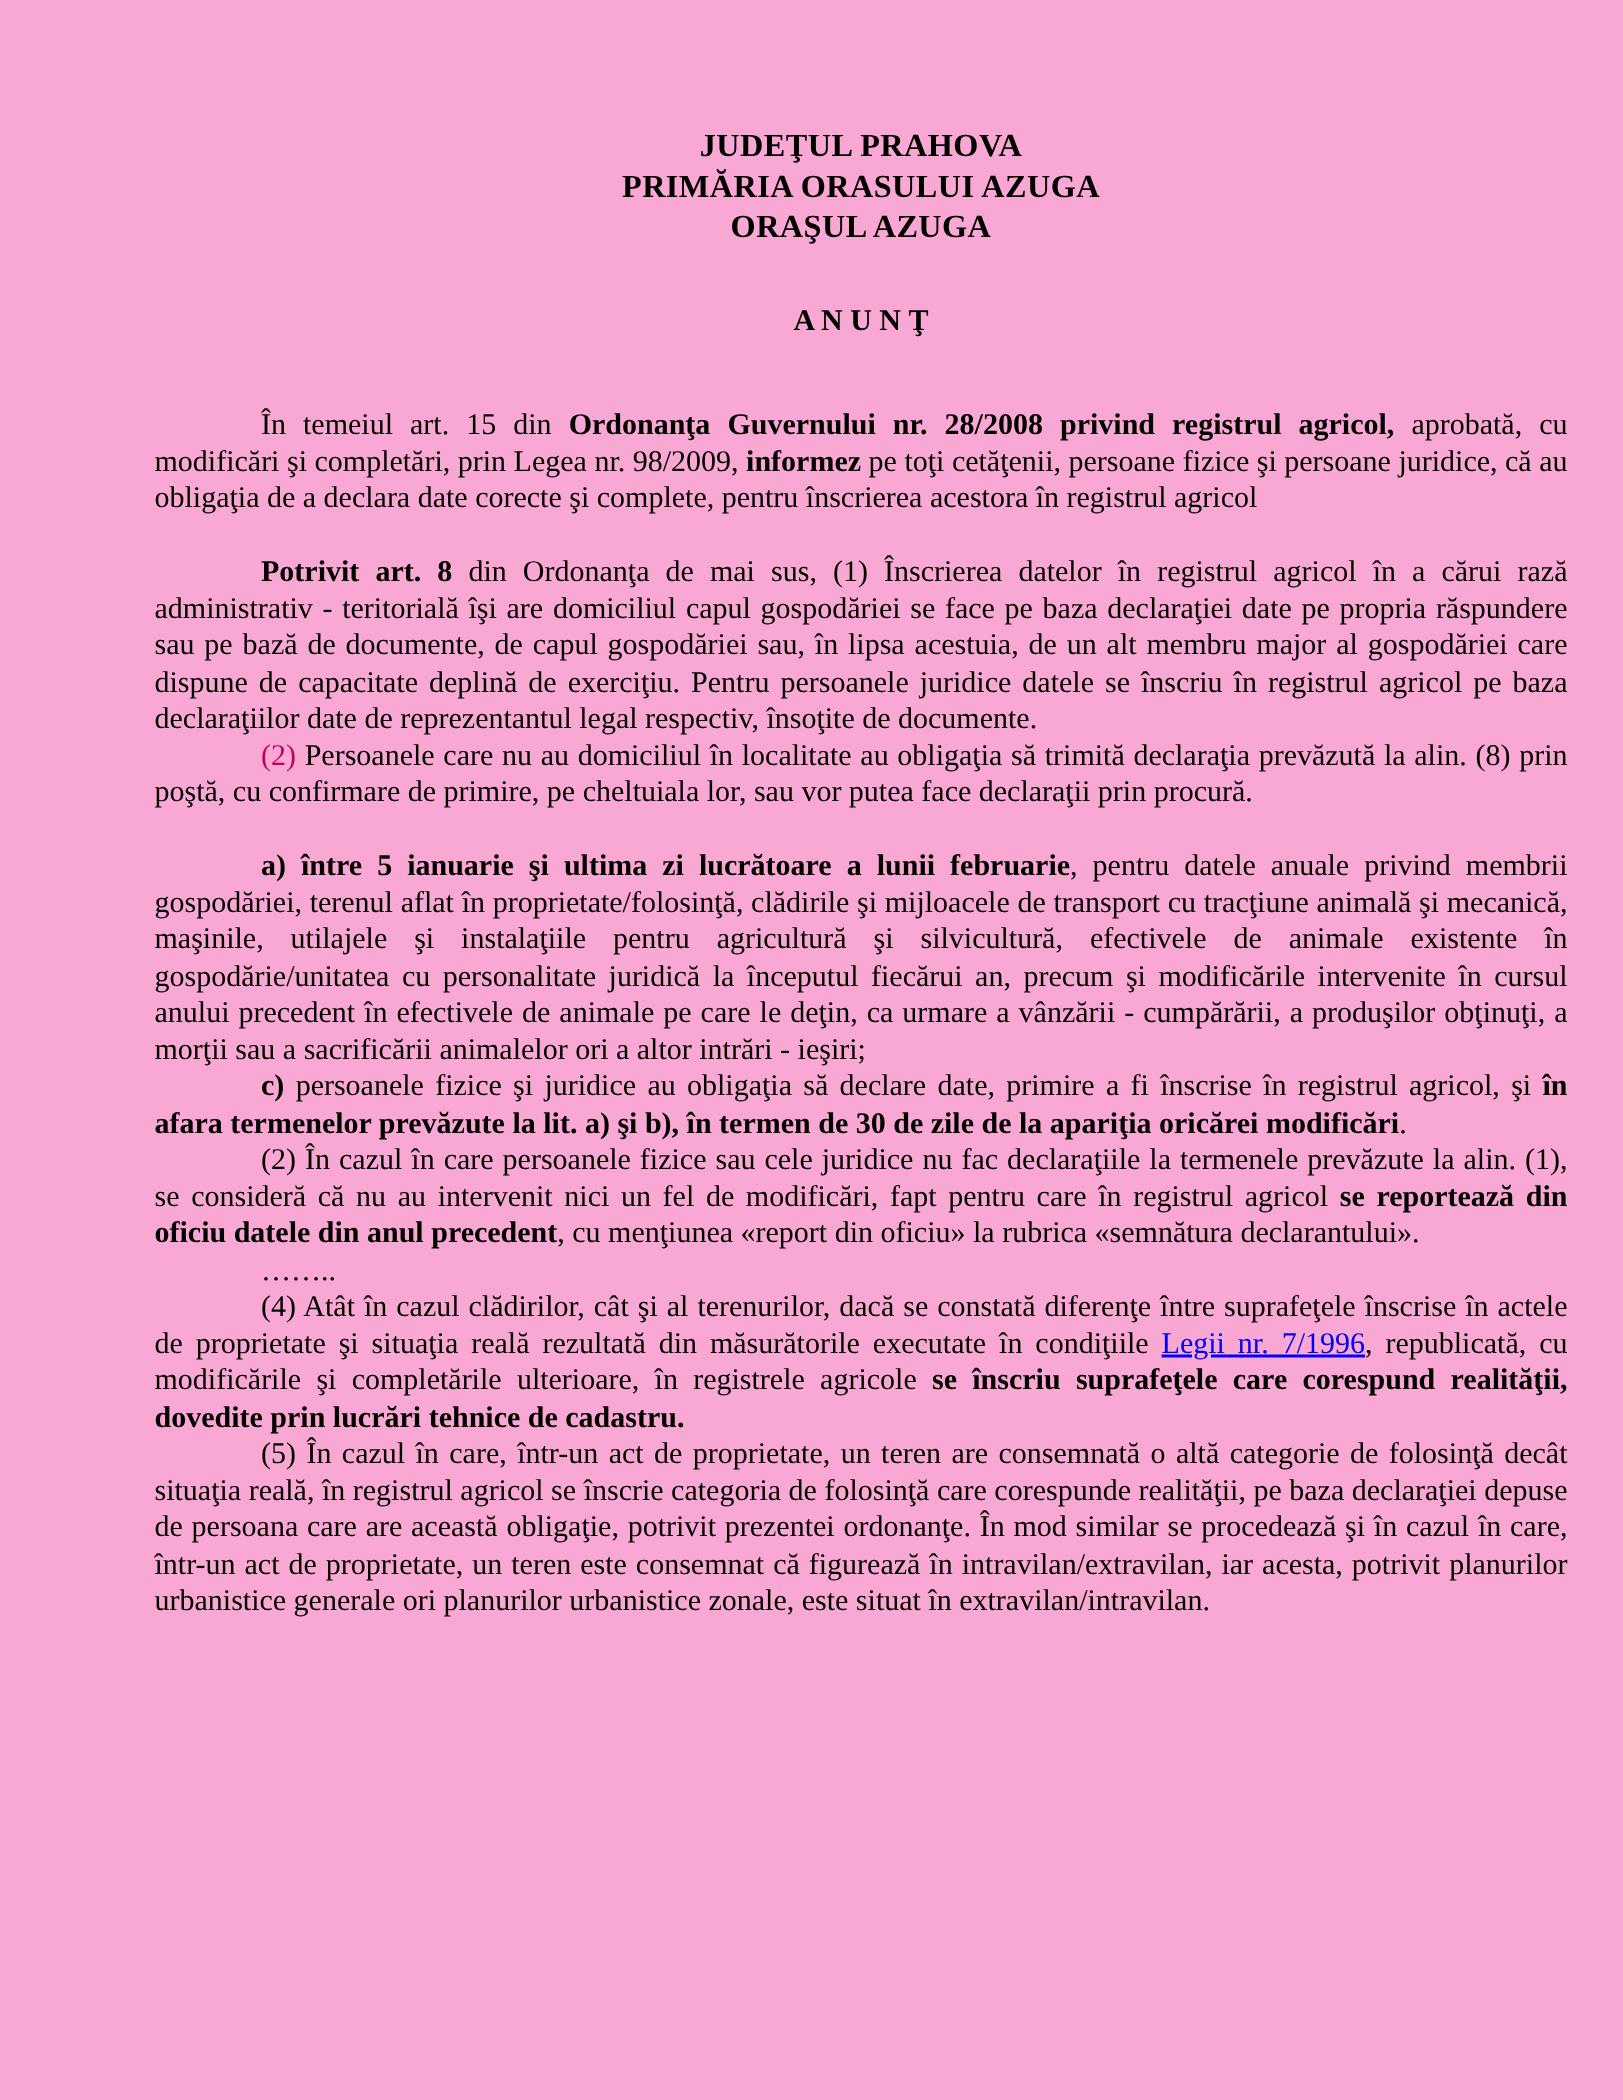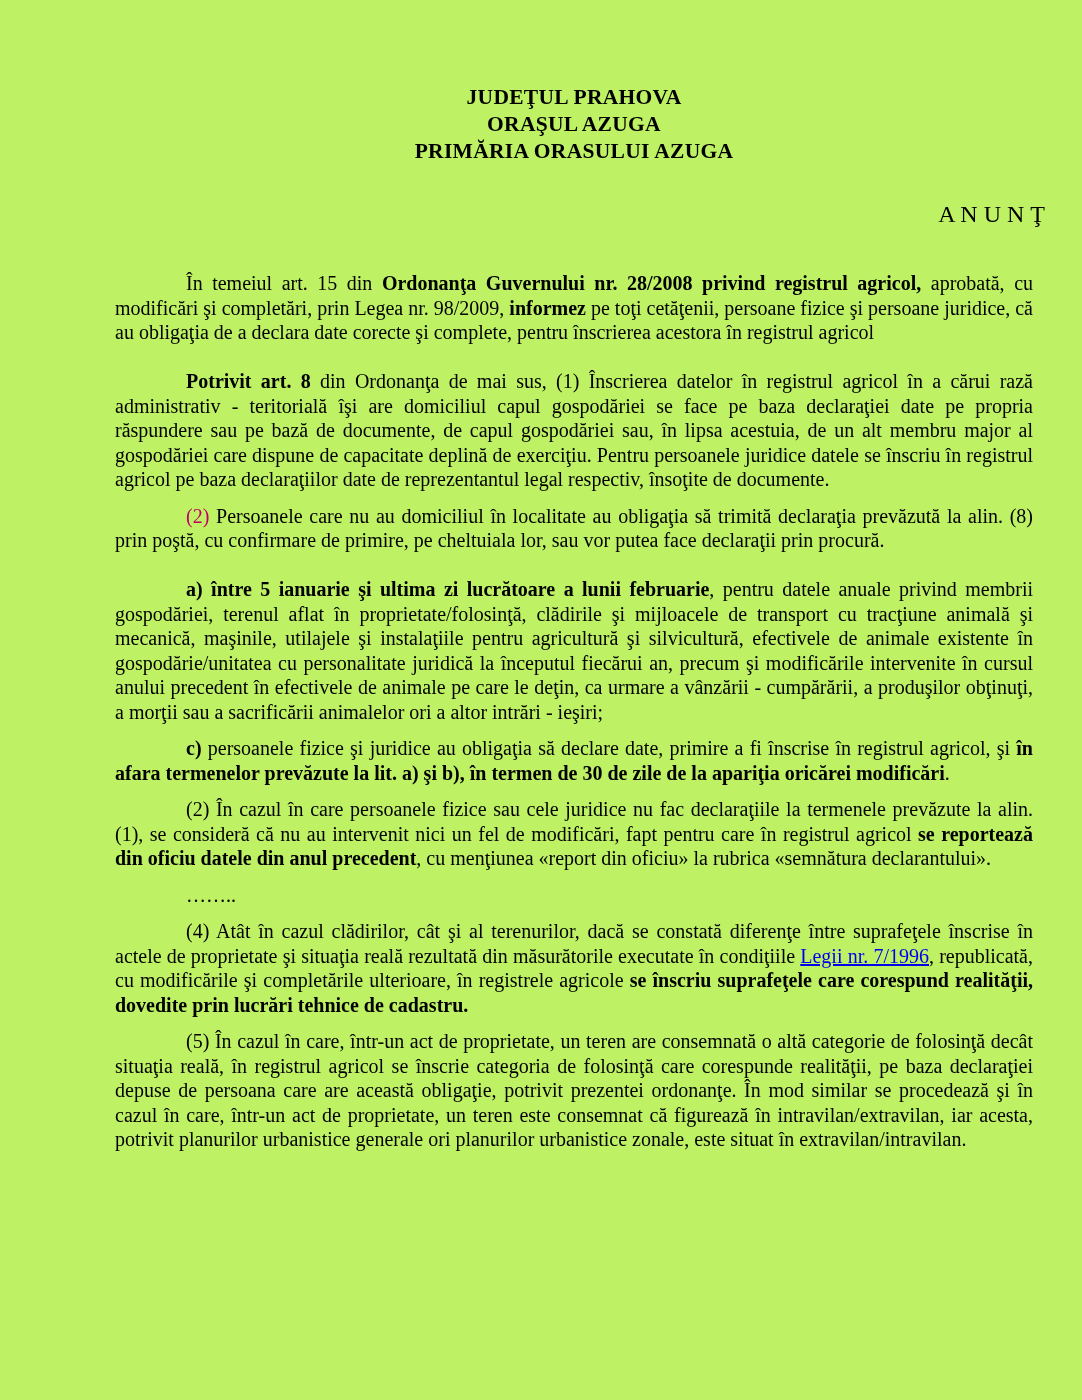--- a/index.html
+++ b/index.html
@@ -12,61 +12,61 @@
     height: 1400px;
     font-family: "Liberation Serif", serif;
     color: #000000;
     overflow: hidden;
   }
   .page {
     box-sizing: border-box;
     width: 1082px;
     height: 1400px;
     padding: 84px 37px 40px 103px;
-    background: #bef264;
+    background: #f9a8d4;
   }
   .hline {
     text-align: center;
     font-weight: bold;
     font-size: 21.5px;
     line-height: 27px;
     letter-spacing: 0.3px;
   }
   .title {
-    text-align: right;
-    font-weight: normal;
-    font-size: 24px;
+    text-align: center;
+    font-weight: bold;
+    font-size: 20px;
     line-height: 30px;
     margin: 34px 0 42px 0;
   }
   .body-text {
     font-size: 20px;
     line-height: 24.5px;
   }
   p.para {
-    margin: 12px;
+    margin: 0;
     text-align: justify;
   }
   p.para.indent { text-indent: 71px; }
   p.para.spaced { margin-top: 24.5px; }
   span.bold { font-weight: bold; }
   span.red { color: var(--accent-red, #c00060); }
   a.link {
     color: var(--link-blue, #0000ee);
     text-decoration: underline;
   }
 </style>
 </head>
 <body>
 
 <div class="page">
   <header>
     <div class="hline">JUDEŢUL PRAHOVA</div>
+    <div class="hline">PRIMĂRIA ORASULUI AZUGA</div>
     <div class="hline">ORAŞUL AZUGA</div>
-    <div class="hline">PRIMĂRIA ORASULUI AZUGA</div>
   </header>
 
   <h1 class="title">A N U N Ţ</h1>
 
   <main class="body-text" id="doc-body">
       <p class="para indent"><span class="normal">În temeiul art. 15 din </span><span class="bold">Ordonanţa Guvernului nr. 28/2008 privind registrul agricol,</span><span class="normal"> aprobată, cu modificări şi completări, prin Legea nr. 98/2009, </span><span class="bold">informez</span><span class="normal"> pe toţi cetăţenii, persoane fizice şi persoane juridice, că au obligaţia de a declara date corecte şi complete, pentru înscrierea acestora în registrul agricol</span></p>
       <p class="para indent spaced"><span class="bold">Potrivit art. 8</span><span class="normal"> din Ordonanţa de mai sus, (1) Înscrierea datelor în registrul agricol în a cărui rază administrativ - teritorială îşi are domiciliul capul gospodăriei se face pe baza declaraţiei date pe propria răspundere sau pe bază de documente, de capul gospodăriei sau, în lipsa acestuia, de un alt membru major al gospodăriei care dispune de capacitate deplină de exerciţiu. Pentru persoanele juridice datele se înscriu în registrul agricol pe baza declaraţiilor date de reprezentantul legal respectiv, însoţite de documente.</span></p>
       <p class="para indent"><span class="red">(2)</span><span class="normal"> Persoanele care nu au domiciliul în localitate au obligaţia să trimită declaraţia prevăzută la alin. (8) prin poştă, cu confirmare de primire, pe cheltuiala lor, sau vor putea face declaraţii prin procură.</span></p>
       <p class="para indent spaced"><span class="bold">a) între 5 ianuarie şi ultima zi lucrătoare a lunii februarie</span><span class="normal">, pentru datele anuale privind membrii gospodăriei, terenul aflat în proprietate/folosinţă, clădirile şi mijloacele de transport cu tracţiune animală şi mecanică, maşinile, utilajele şi instalaţiile pentru agricultură şi silvicultură, efectivele de animale existente în gospodărie/unitatea cu personalitate juridică la începutul fiecărui an, precum şi modificările intervenite în cursul anului precedent în efectivele de animale pe care le deţin, ca urmare a vânzării - cumpărării, a produşilor obţinuţi, a morţii sau a sacrificării animalelor ori a altor intrări - ieşiri;</span></p>
       <p class="para indent"><span class="bold">c)</span><span class="normal"> persoanele fizice şi juridice au obligaţia să declare date, primire a fi înscrise în registrul agricol, şi </span><span class="bold">în afara termenelor prevăzute la lit. a) şi b), în termen de 30 de zile de la apariţia oricărei modificări</span><span class="normal">.</span></p>

